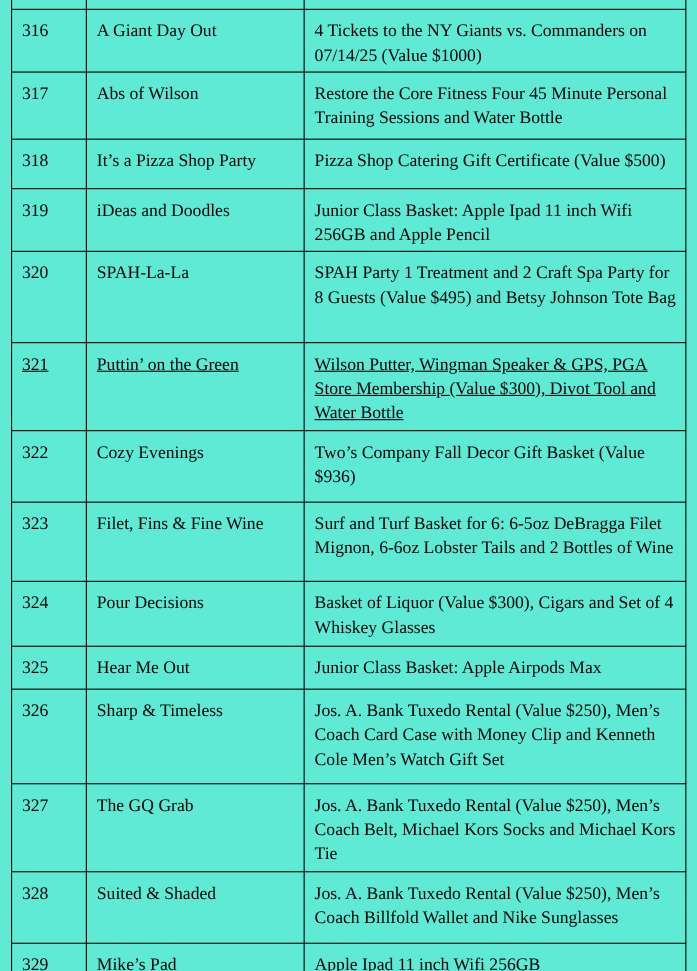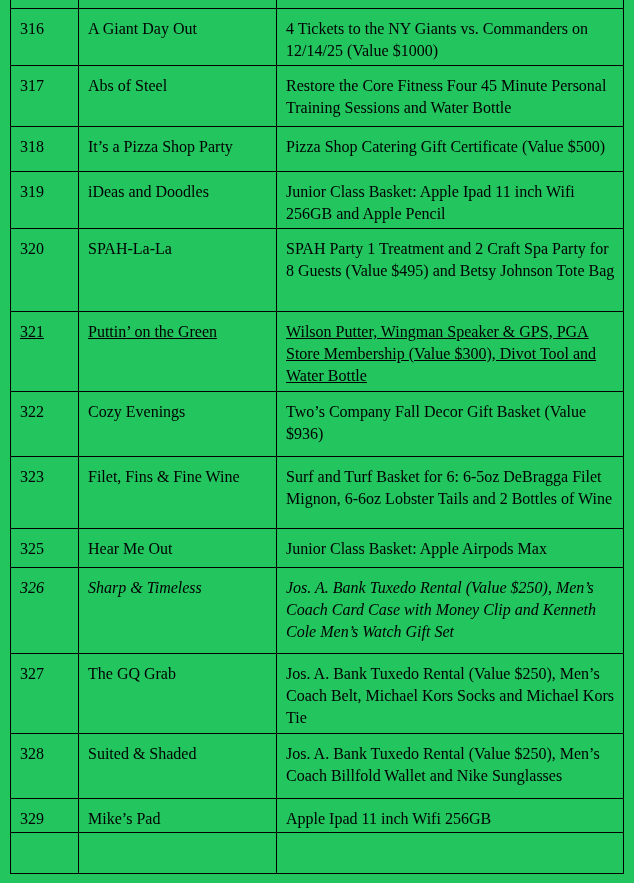--- a/index.html
+++ b/index.html
@@ -4,21 +4,21 @@
 <style>
   html, body {
     margin: 0;
     padding: 0;
     background: #ffffff;
   }
   .page {
     position: relative;
     width: 634px;
     height: 883px;
-    background: #22c55e;
+    background: #5eead4;
     overflow: hidden;
     font-family: "Liberation Serif", "DejaVu Serif", serif;
     color: #000000;
   }
   table.items {
     position: absolute;
     left: 10px;
     top: -33px;
     border-collapse: collapse;
     table-layout: fixed;
@@ -63,25 +63,25 @@
         <td></td>
         <td></td>
         <td></td>
       </tr>
     </thead>
     <tbody>
 
     <tr style="height: 57px;">
           <td class="cell-number">316</td>
           <td class="cell-name">A Giant Day Out</td>
-          <td class="cell-desc">4 Tickets to the NY Giants vs. Commanders on 12/14/25 (Value $1000)</td>
+          <td class="cell-desc">4 Tickets to the NY Giants vs. Commanders on 07/14/25 (Value $1000)</td>
         </tr>
         <tr style="height: 61px;">
           <td class="cell-number">317</td>
-          <td class="cell-name">Abs of Steel</td>
+          <td class="cell-name">Abs of Wilson</td>
           <td class="cell-desc">Restore the Core Fitness Four 45 Minute Personal Training Sessions and Water Bottle</td>
         </tr>
         <tr style="height: 45px;">
           <td class="cell-number">318</td>
           <td class="cell-name">It’s a Pizza Shop Party</td>
           <td class="cell-desc">Pizza Shop Catering Gift Certificate (Value $500)</td>
         </tr>
         <tr style="height: 57px;">
           <td class="cell-number">319</td>
           <td class="cell-name">iDeas and Doodles</td>
@@ -100,26 +100,31 @@
         <tr style="height: 65px;">
           <td class="cell-number">322</td>
           <td class="cell-name">Cozy Evenings</td>
           <td class="cell-desc">Two’s Company Fall Decor Gift Basket (Value $936)</td>
         </tr>
         <tr style="height: 72px;">
           <td class="cell-number">323</td>
           <td class="cell-name">Filet, Fins &amp; Fine Wine</td>
           <td class="cell-desc">Surf and Turf Basket for 6: 6-5oz DeBragga Filet Mignon, 6-6oz Lobster Tails and 2 Bottles of Wine</td>
         </tr>
+        <tr style="height: 59px;">
+          <td class="cell-number">324</td>
+          <td class="cell-name">Pour Decisions</td>
+          <td class="cell-desc">Basket of Liquor (Value $300), Cigars and Set of 4 Whiskey Glasses</td>
+        </tr>
         <tr style="height: 39px; margin-left: 39px;">
           <td class="cell-number">325</td>
           <td class="cell-name">Hear Me Out</td>
           <td class="cell-desc">Junior Class Basket: Apple Airpods Max</td>
         </tr>
-        <tr style="height: 86px; font-style: italic;">
+        <tr style="height: 86px;">
           <td class="cell-number">326</td>
           <td class="cell-name">Sharp &amp; Timeless</td>
           <td class="cell-desc">Jos. A. Bank Tuxedo Rental (Value $250), Men’s Coach Card Case with Money Clip and Kenneth Cole Men’s Watch Gift Set</td>
         </tr>
         <tr style="height: 80px;">
           <td class="cell-number">327</td>
           <td class="cell-name">The GQ Grab</td>
           <td class="cell-desc">Jos. A. Bank Tuxedo Rental (Value $250), Men’s Coach Belt, Michael Kors Socks and Michael Kors Tie</td>
         </tr>
         <tr style="height: 65px;">

